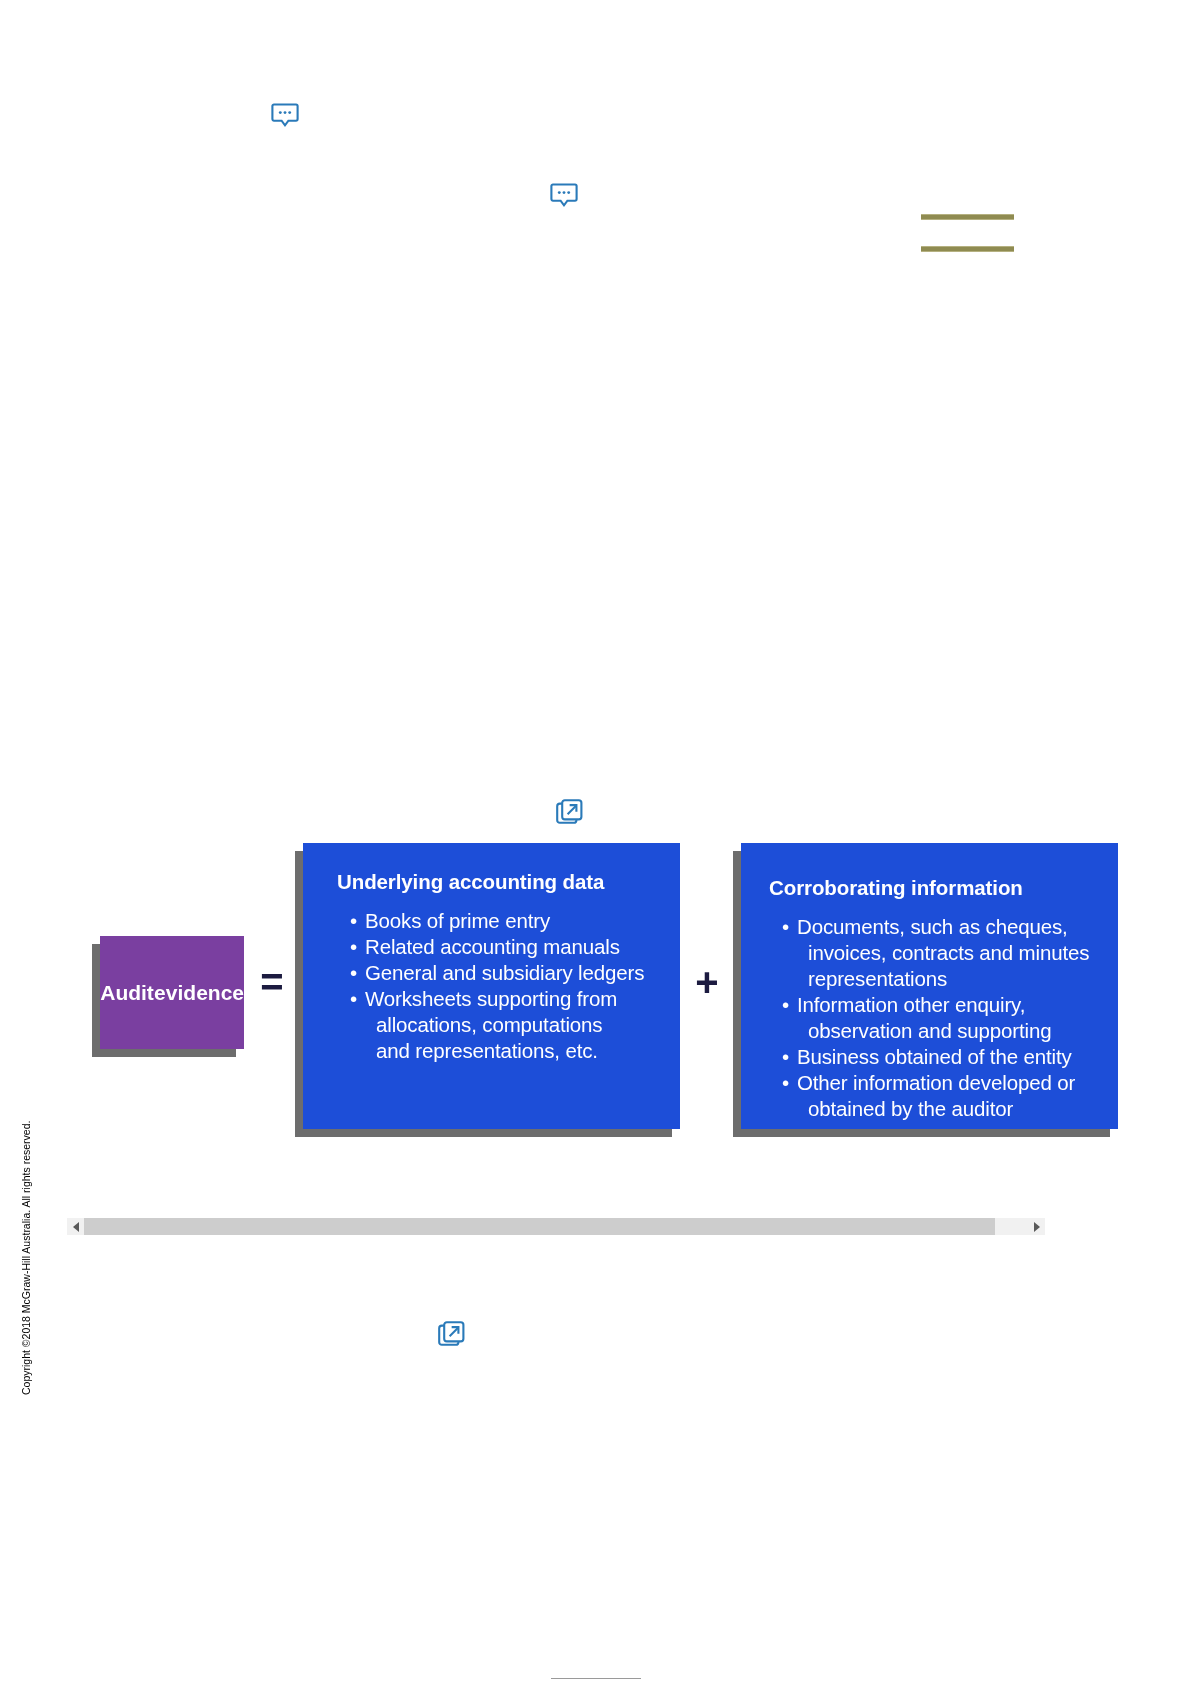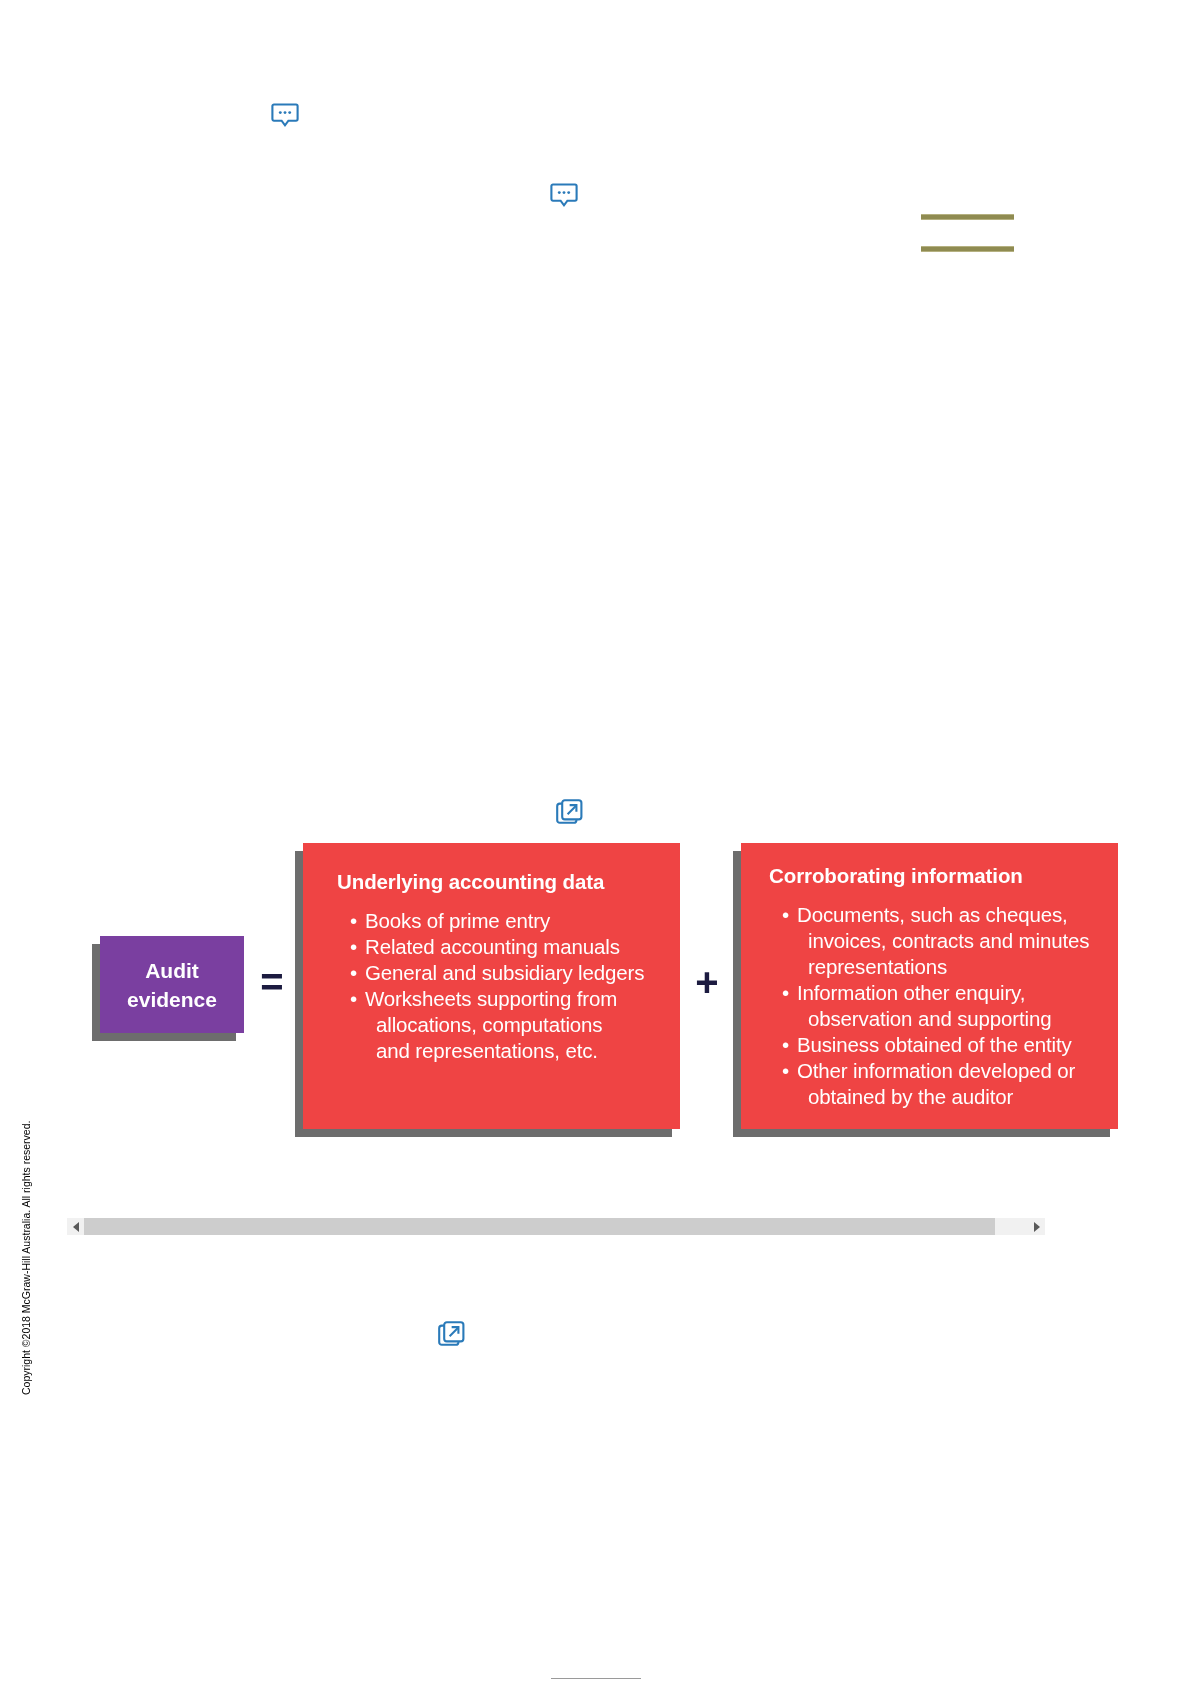--- a/index.html
+++ b/index.html
@@ -48,21 +48,21 @@
   #diagram {
     position: absolute;
     left: 0;
     top: 0;
     width: 1191px;
     height: 1685px;
   }
 
   .shadow-box {
     position: absolute;
-    background: #ef4444;
+    background: #1d4ed8;
     box-shadow: -8px 8px 0 0 #6d6d6d;
     box-sizing: border-box;
   }
 
   .box-audit {
     background: #7a3fa0;
     box-shadow: -8px 8px 0 0 #6d6d6d;
   }
 
   .box-audit .box-title {
@@ -217,21 +217,21 @@
       <path d="M13.6 16.2 L22.1 7.7" stroke="#2a7ab9" stroke-width="2.1" fill="none"></path>
       <path d="M16.7 7.1 h5.7 v5.7" stroke="#2a7ab9" stroke-width="2.1" fill="none" stroke-linecap="square"></path>
     </svg>
   </div>
 
   <div class="olive-rule" style="left:921px; top:214px; width:93px;"></div>
   <div class="olive-rule" style="left:921px; top:246px; width:93px;"></div>
 
   <div id="diagram">
 
-    <div class="shadow-box box-audit" style="left:100px; top:936px; width:144px; height:97px; display:flex; align-items:center; justify-content:center; flex-direction:column;">
+    <div class="shadow-box box-audit" style="left:100px; top:936px; width:144px; height:113px; display:flex; align-items:center; justify-content:center; flex-direction:row;">
       <div class="box-title">Audit</div>
       <div class="box-title">evidence</div>
     </div>
 
     <div class="operator" style="left:255px; top:962px; width:34px;">=</div>
 
     <div class="shadow-box" style="left:303px; top:843px; width:377px; height:286px;">
       <div class="box-inner">
         <div class="box-heading">Underlying accounting data</div>
         <ul class="box-list">
@@ -241,21 +241,21 @@
           <li>Worksheets supporting from</li>
           <li class="cont">allocations, computations</li>
           <li class="cont">and representations, etc.</li>
         </ul>
       </div>
     </div>
 
     <div class="operator" style="left:690px; top:962px; width:34px;">+</div>
 
     <div class="shadow-box" style="left:741px; top:843px; width:377px; height:286px;">
-      <div class="box-inner" style="padding-left:28px; padding-top:20px;">
+      <div class="box-inner" style="padding-left:28px; padding-top:32px;">
         <div class="box-heading">Corroborating information</div>
         <ul class="box-list">
           <li>Documents, such as cheques,</li>
           <li class="cont">invoices, contracts and minutes</li>
           <li class="cont">representations</li>
           <li>Information other enquiry,</li>
           <li class="cont">observation and supporting</li>
           <li>Business obtained of the entity</li>
           <li>Other information developed or</li>
           <li class="cont">obtained by the auditor</li>

